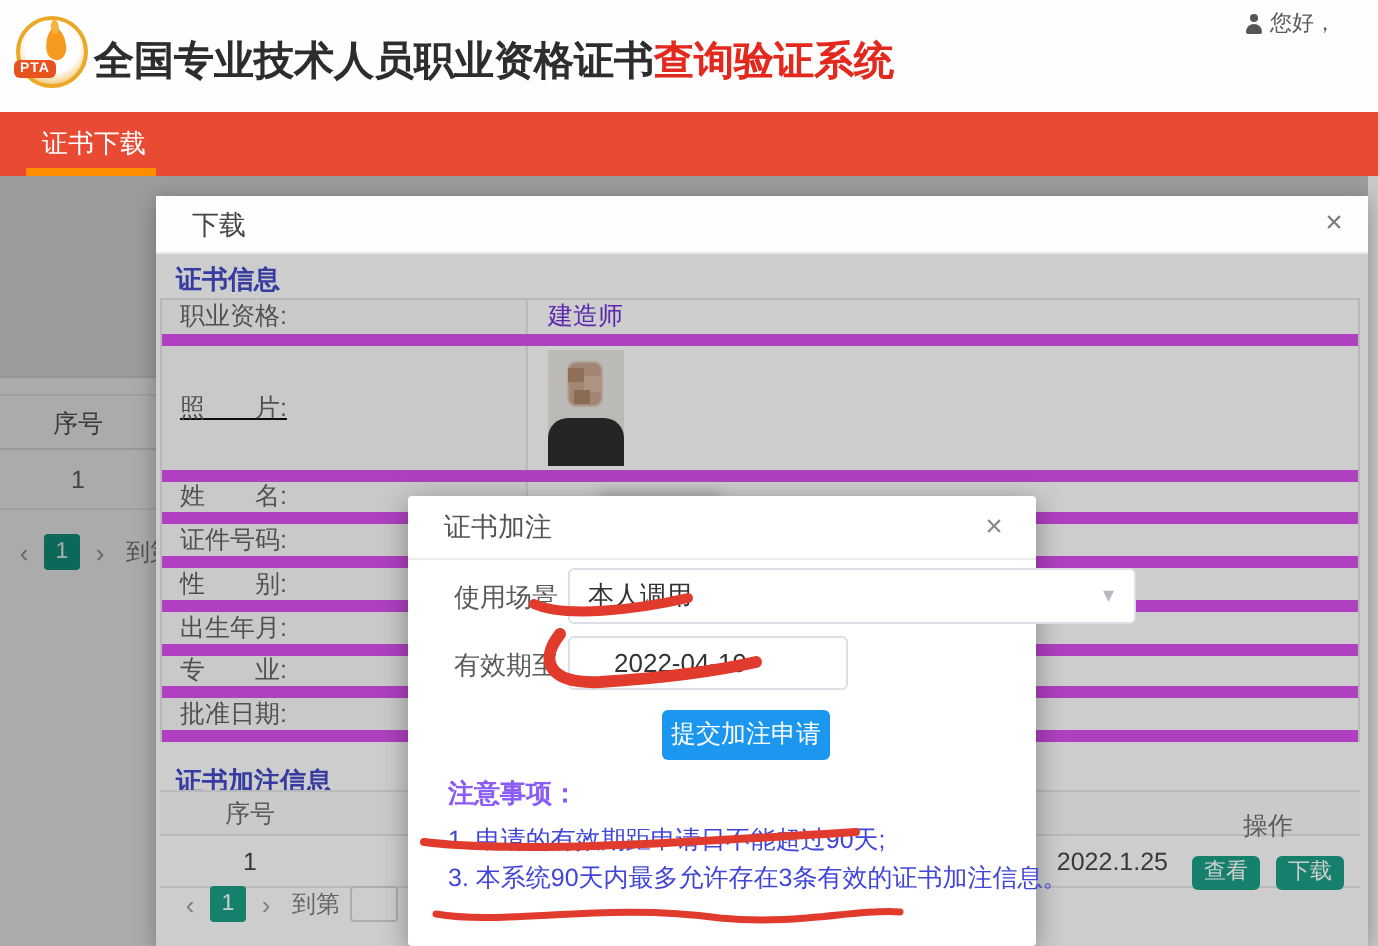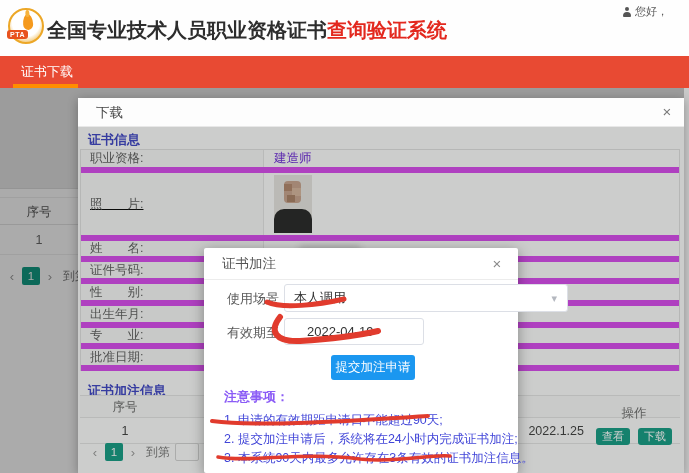--- a/index.html
+++ b/index.html
@@ -239,21 +239,20 @@
     </div>
 
     <div class="am-label" style="top:76px;">有效期至：</div>
     <input class="am-input" style="top: 70px;" readonly="" value="2022-04-19">
 
     <button class="am-submit">提交加注申请</button>
 
     <div class="notes">
       <div class="notes-heading">注意事项：</div>
       <div class="note-line">1. 申请的有效期距申请日不能超过90天;</div>
-      <div class="note-line">2. 提交加注申请后，系统将在24小时内完成证书加注;</div>
       <div class="note-line">3. 本系统90天内最多允许存在3条有效的证书加注信息。</div>
     </div>
   </div>
 
   <svg class="red-marks" viewBox="0 0 689 473">
     <path d="M267,302 C282,309 318,305 344,299" fill="none" stroke="#e13b2d" stroke-width="5" stroke-linecap="round"></path>
     <path d="M280,317 C269,331 275,342 300,341 C332,339 356,336 378,331" fill="none" stroke="#e13b2d" stroke-width="6" stroke-linecap="round"></path>
     <path d="M212,421 C262,427 345,421 428,416" fill="none" stroke="#e13b2d" stroke-width="4" stroke-linecap="round"></path>
     <path d="M218,457 C252,463 302,451 360,459 C398,463 430,454 450,456" fill="none" stroke="#e13b2d" stroke-width="3.5" stroke-linecap="round"></path>
   </svg>

